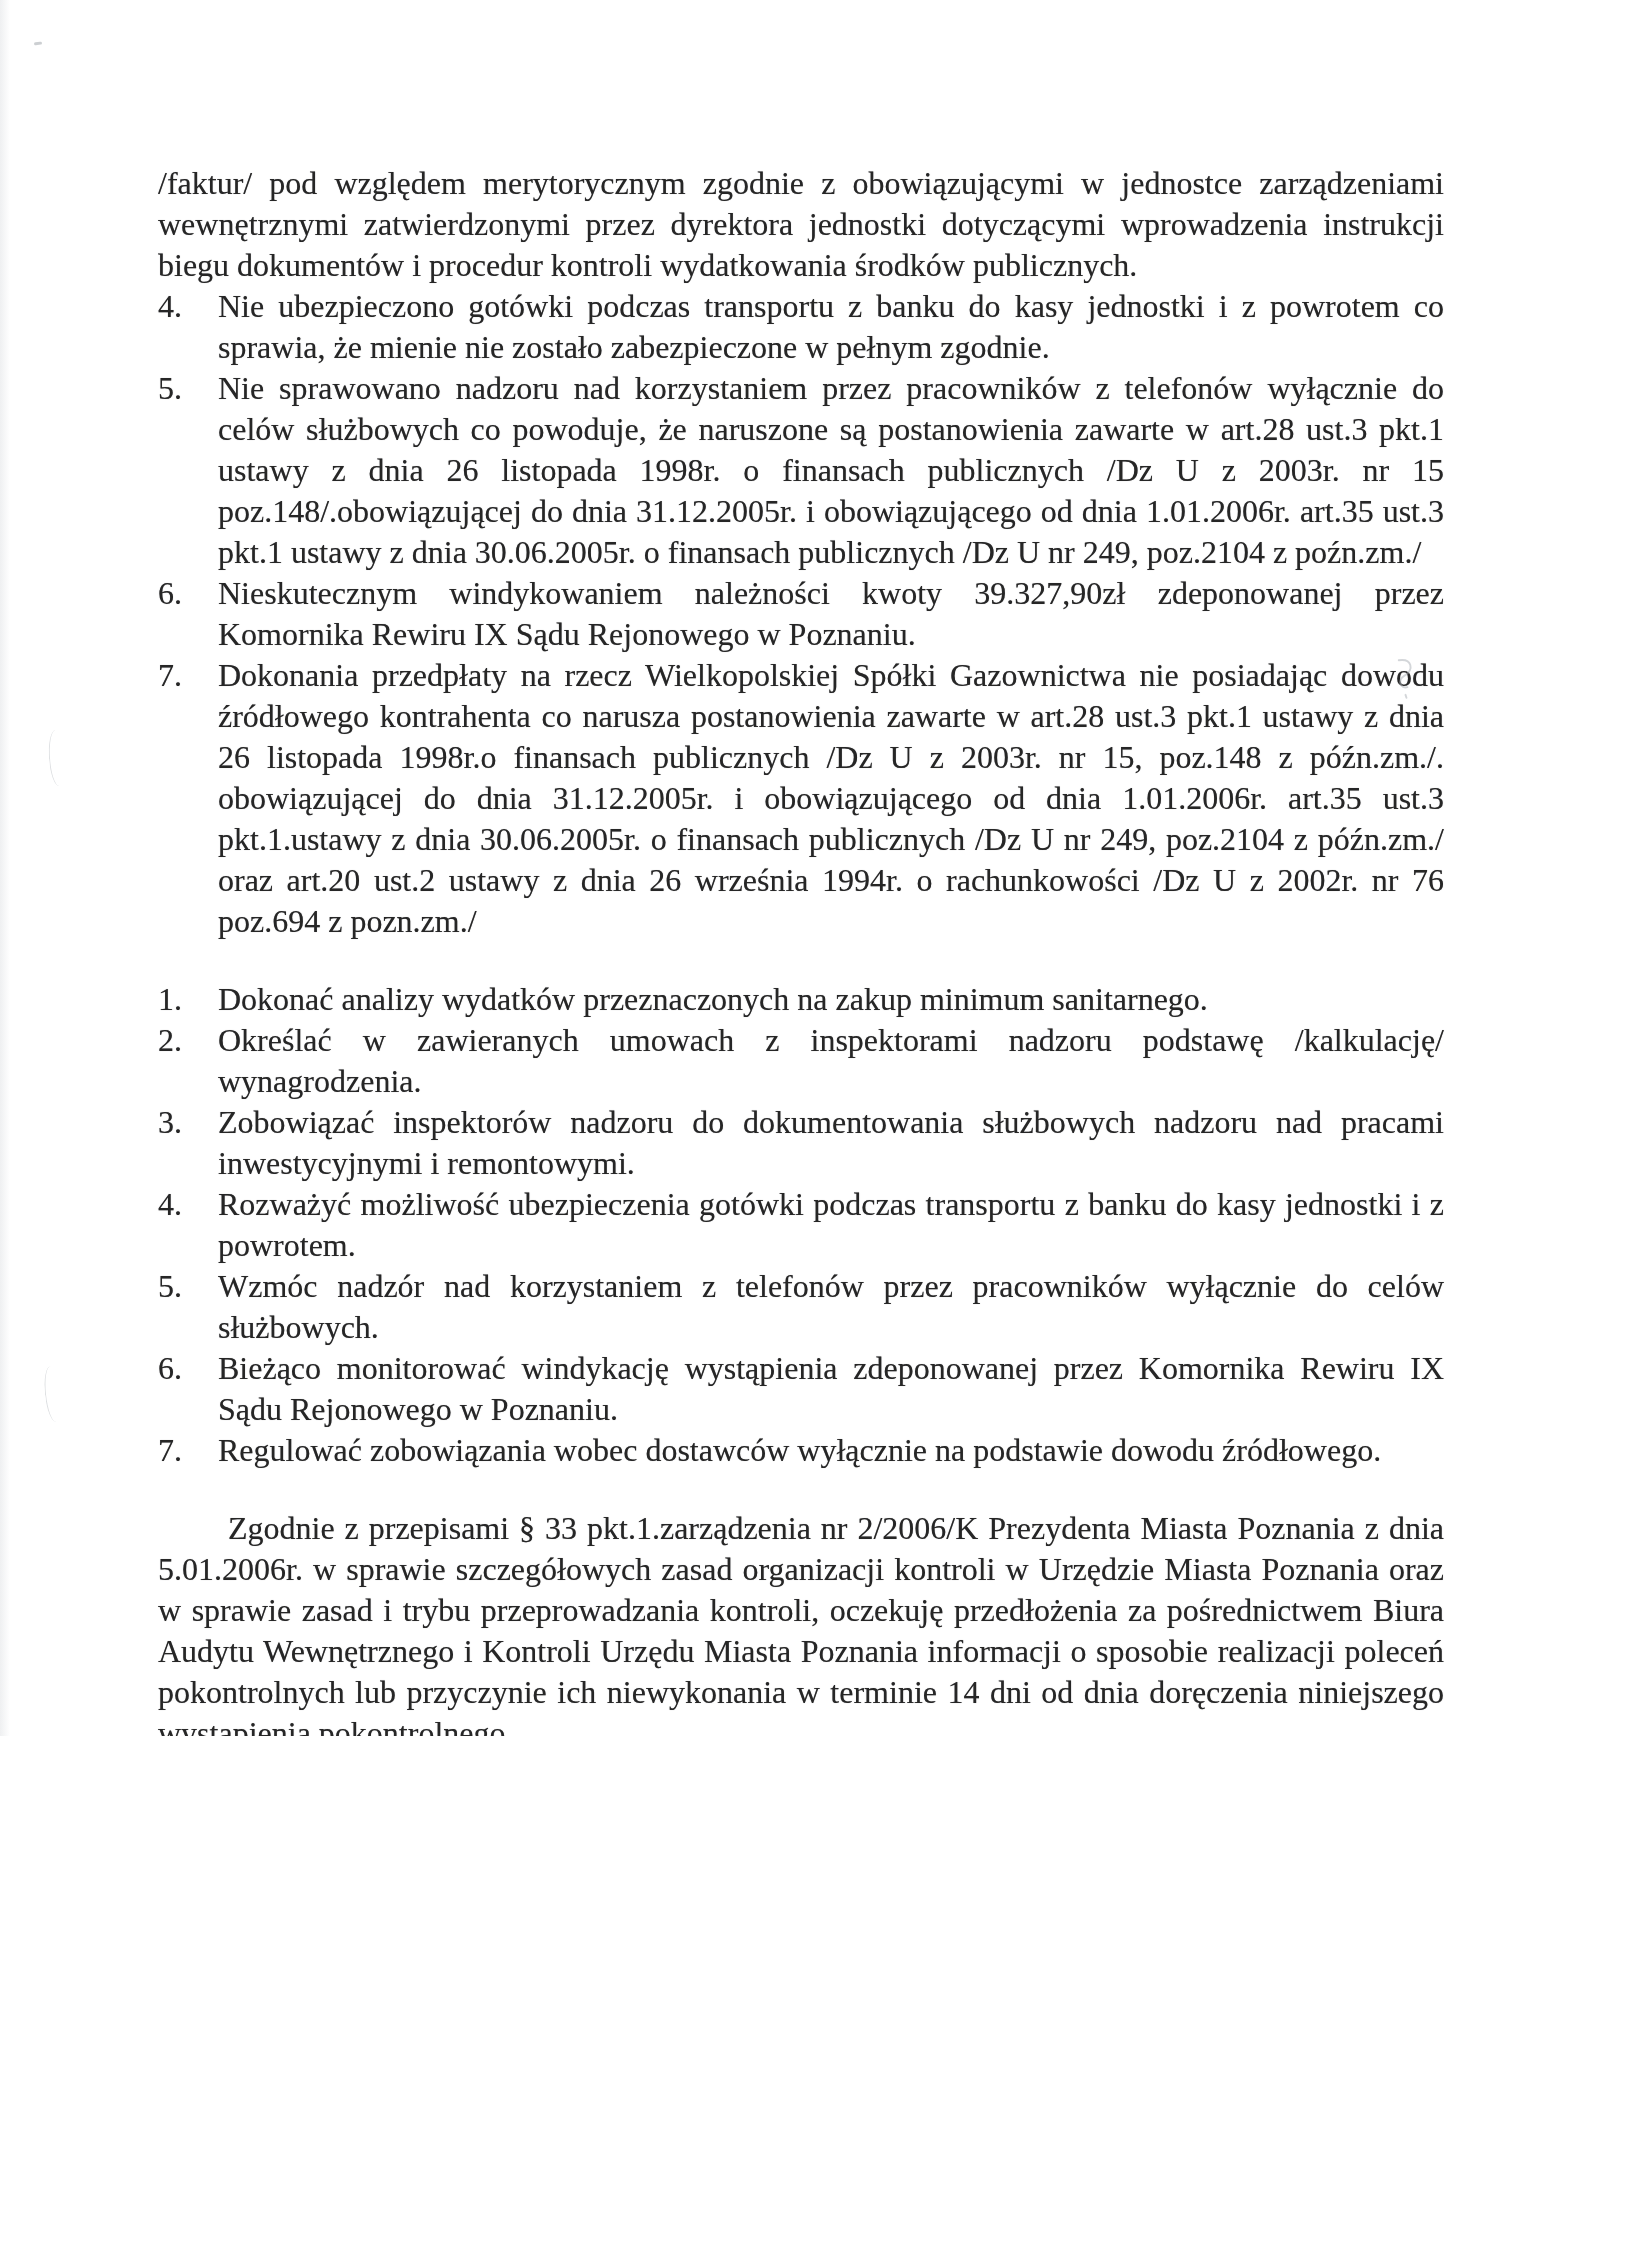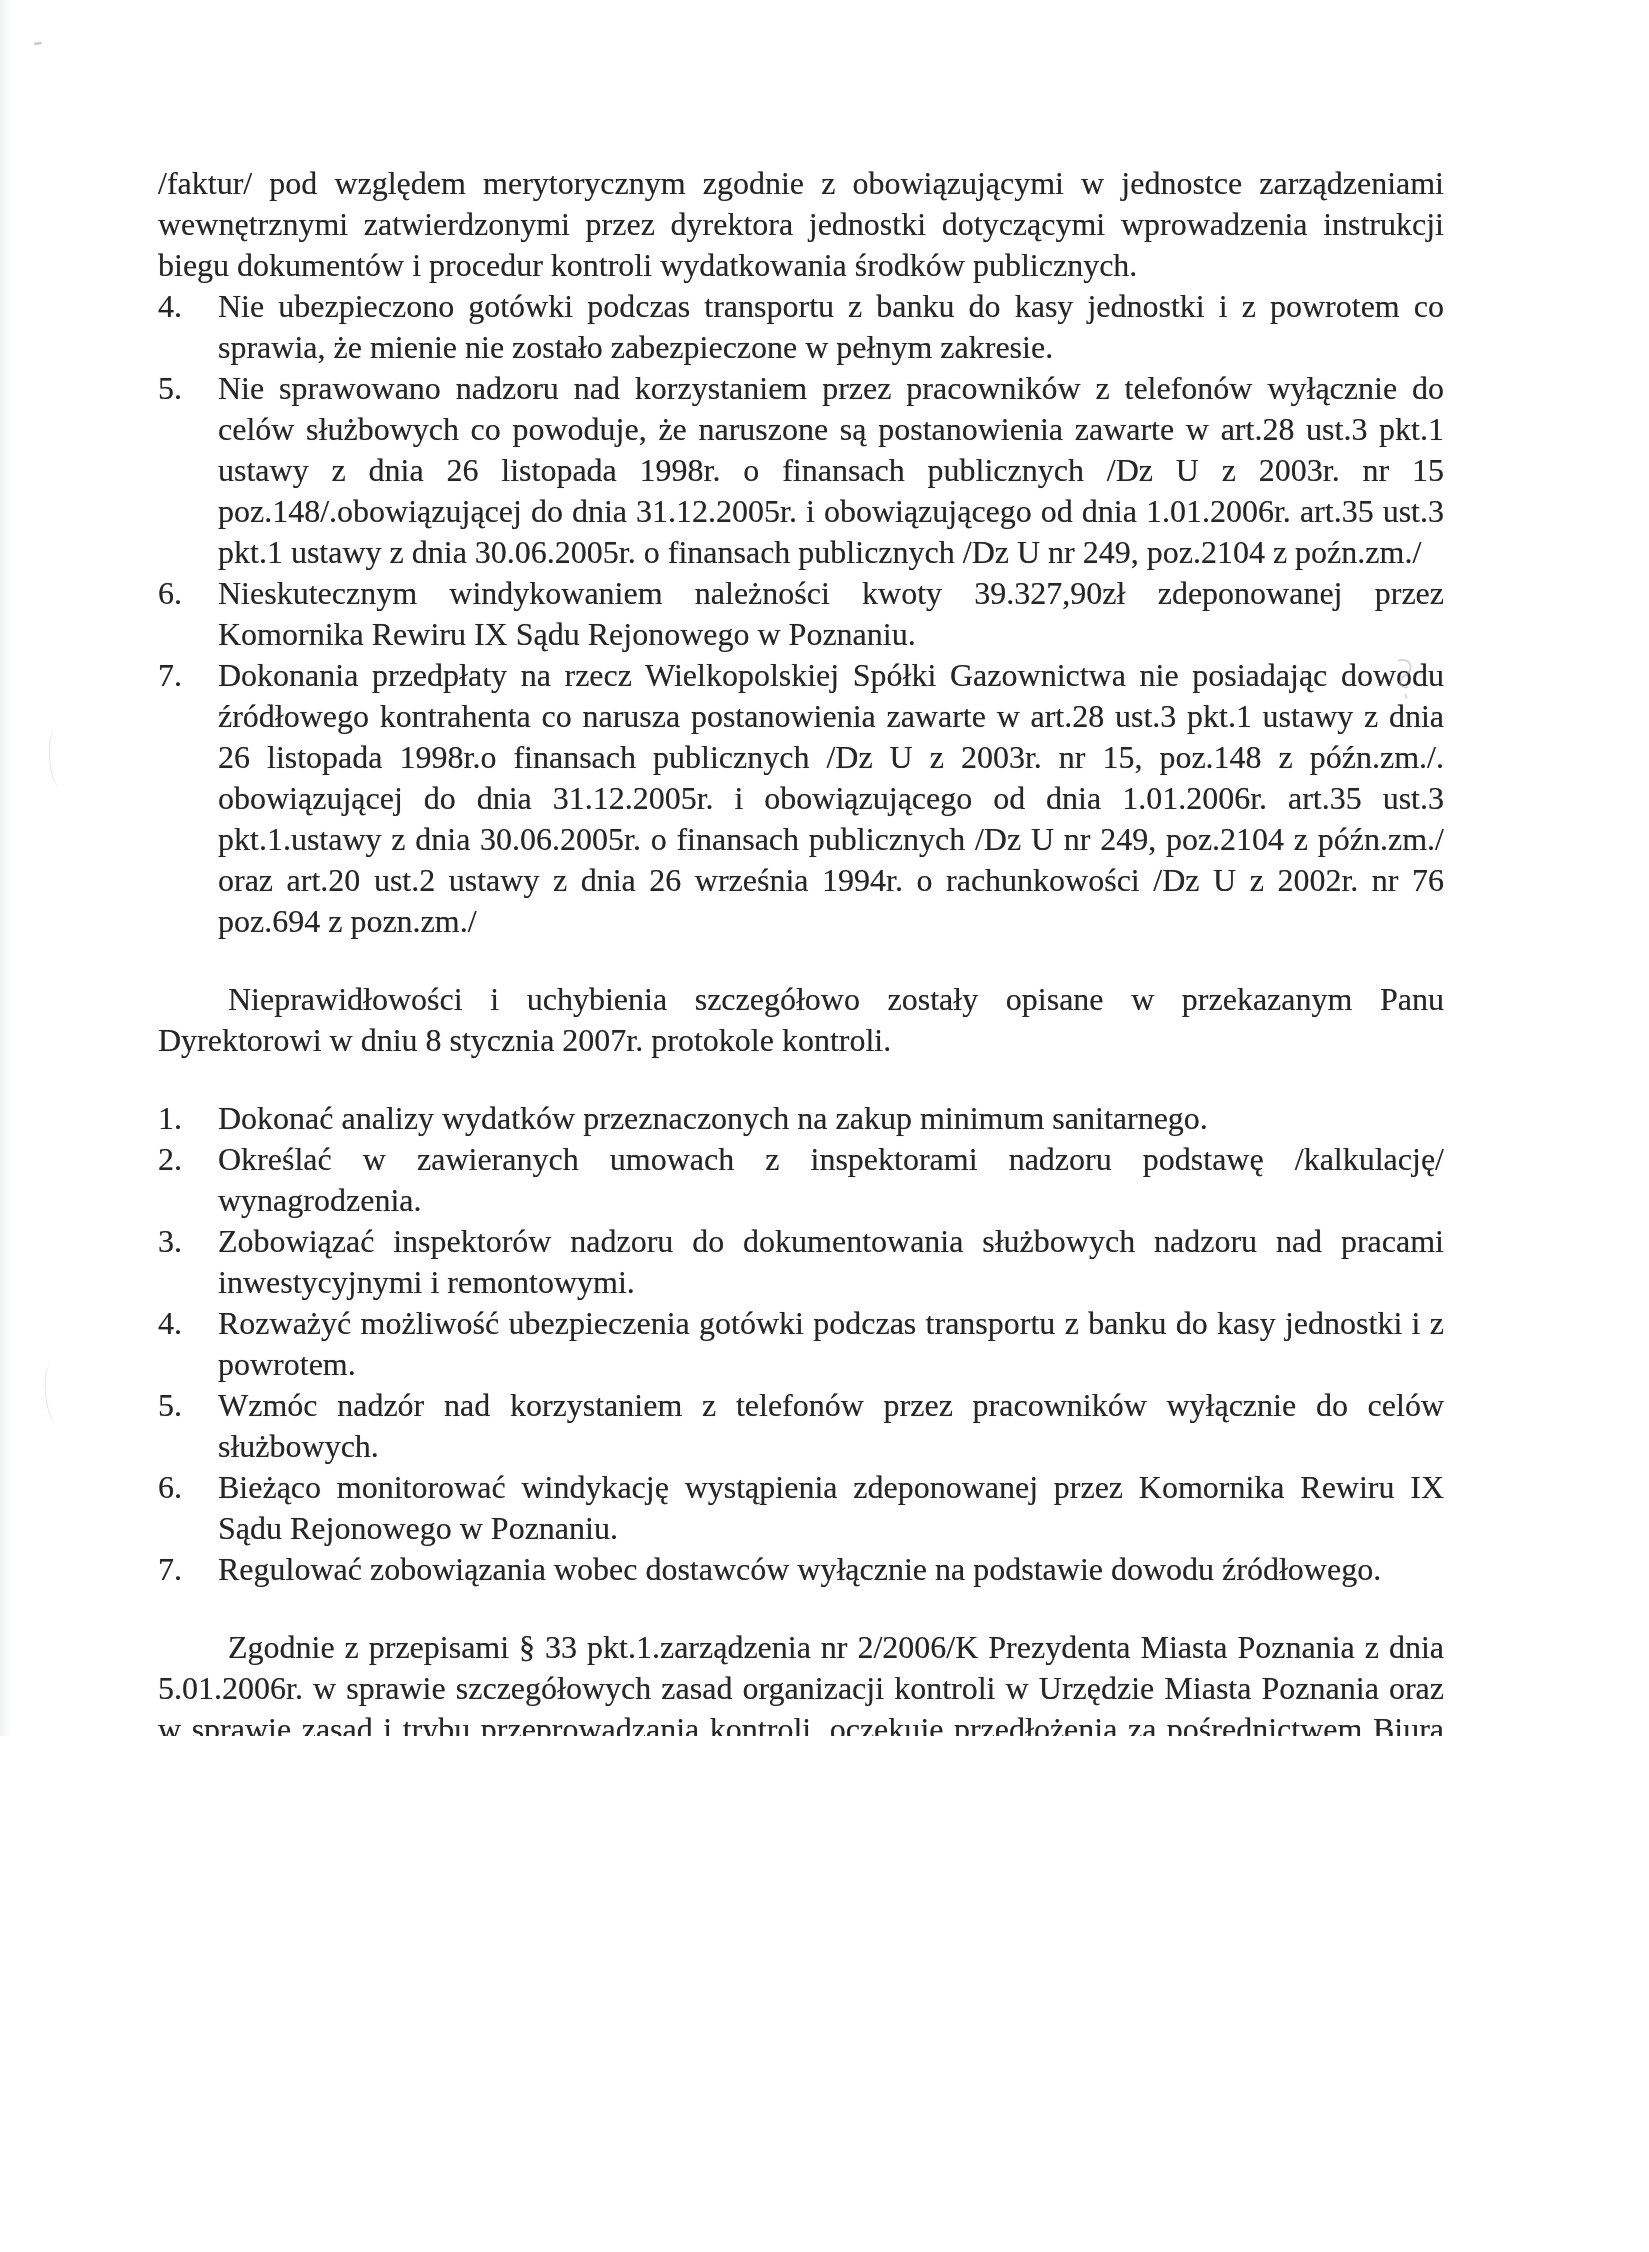--- a/index.html
+++ b/index.html
@@ -94,37 +94,36 @@
 
 <div class="page">
 
   <div class="doc">
 
     <p class="hang">/faktur/ pod względem merytorycznym zgodnie z obowiązującymi w jednostce zarządzeniami wewnętrznymi zatwierdzonymi przez dyrektora jednostki dotyczącymi wprowadzenia instrukcji biegu dokumentów i procedur kontroli wydatkowania środków publicznych.</p>
 
     <div class="olist">
       <div class="li">
         <span class="num">4.</span>
-        <span class="txt">Nie ubezpieczono gotówki podczas transportu z banku do kasy jednostki i z powrotem co sprawia, że mienie nie zostało zabezpieczone w pełnym zakresie.</span>
+        <span class="txt">Nie ubezpieczono gotówki podczas transportu z banku do kasy jednostki i z powrotem co sprawia, że mienie nie zostało zabezpieczone w pełnym zgodnie.</span>
       </div>
       <div class="li">
         <span class="num">5.</span>
         <span class="txt">Nie sprawowano nadzoru nad korzystaniem przez pracowników z telefonów wyłącznie do celów służbowych co powoduje, że naruszone są postanowienia zawarte w art.28 ust.3 pkt.1 ustawy z dnia 26 listopada 1998r. o finansach publicznych /Dz U z 2003r. nr 15 poz.148/.obowiązującej do dnia 31.12.2005r. i obowiązującego od dnia 1.01.2006r. art.35 ust.3 pkt.1 ustawy z dnia 30.06.2005r. o finansach publicznych /Dz U nr 249, poz.2104 z poźn.zm./</span>
       </div>
       <div class="li">
         <span class="num">6.</span>
         <span class="txt">Nieskutecznym windykowaniem należności kwoty 39.327,90zł zdeponowanej przez Komornika Rewiru IX Sądu Rejonowego w Poznaniu.</span>
       </div>
       <div class="li">
         <span class="num">7.</span>
         <span class="txt">Dokonania przedpłaty na rzecz Wielkopolskiej Spółki Gazownictwa nie posiadając dowodu źródłowego kontrahenta co narusza postanowienia zawarte w art.28 ust.3 pkt.1 ustawy z dnia 26 listopada 1998r.o finansach publicznych /Dz U z 2003r. nr 15, poz.148 z późn.zm./. obowiązującej do dnia 31.12.2005r. i obowiązującego od dnia 1.01.2006r. art.35 ust.3 pkt.1.ustawy z dnia 30.06.2005r. o finansach publicznych /Dz U nr 249, poz.2104 z późn.zm./ oraz art.20 ust.2 ustawy z dnia 26 września 1994r. o rachunkowości /Dz U z 2002r. nr 76 poz.694 z pozn.zm./</span>
       </div>
     </div>
 
-    <p class="para-indent gap">Nieprawidłowości i uchybienia szczegółowo zostały opisane w przekazanym Panu Dyrektorowi w dniu 8 stycznia 2007r. protokole kontroli.</p>
 
 
     <div class="olist gap">
       <div class="li">
         <span class="num">1.</span>
         <span class="txt">Dokonać analizy wydatków przeznaczonych na zakup minimum sanitarnego.</span>
       </div>
       <div class="li">
         <span class="num">2.</span>
         <span class="txt">Określać w zawieranych umowach z inspektorami nadzoru podstawę /kalkulację/ wynagrodzenia.</span>

